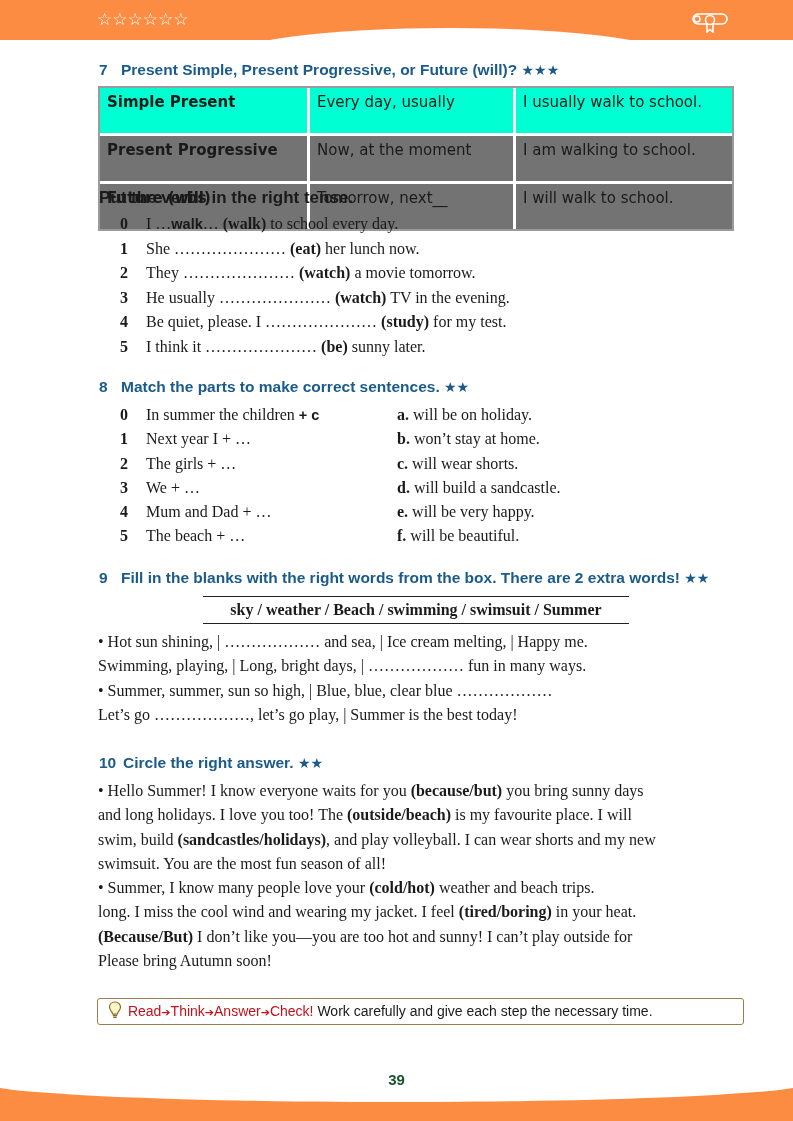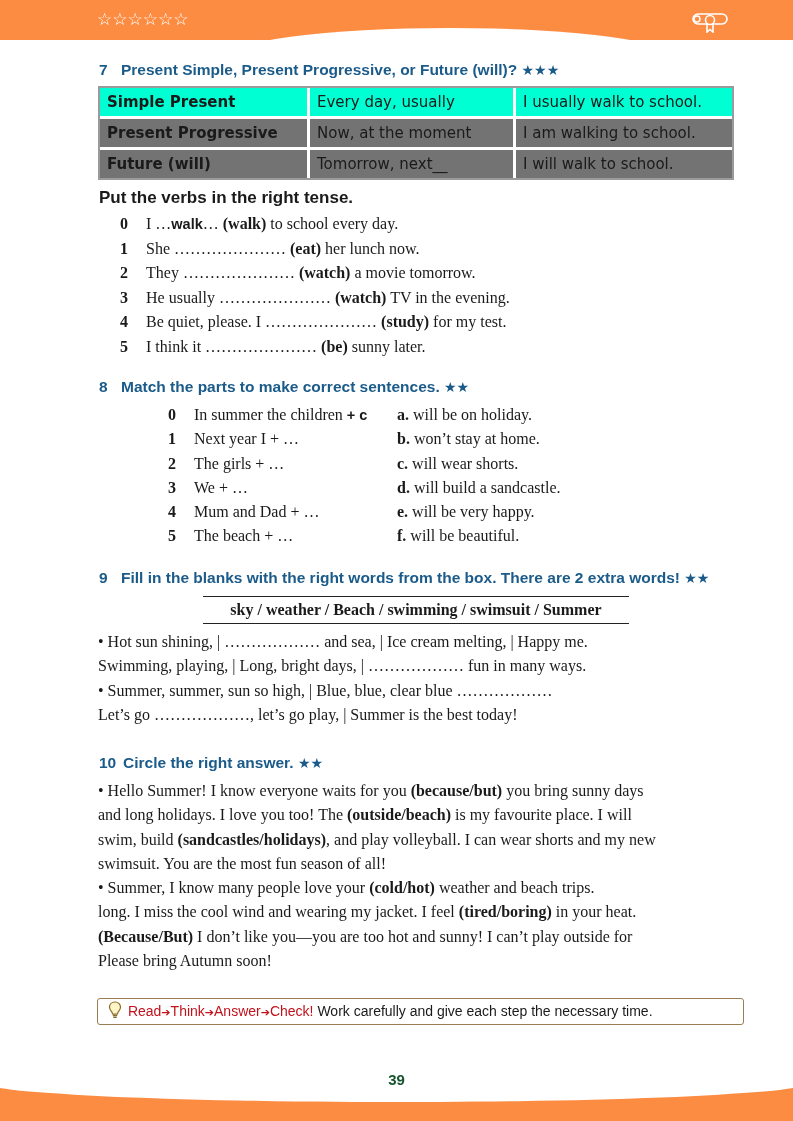--- a/index.html
+++ b/index.html
@@ -61,21 +61,21 @@
   .heading .stars { color: #1b5b8a; font-family: "DejaVu Sans", sans-serif; font-size: 14px; }
 
   
   .tense-table {
     position: absolute; left: 98px; top: 86px; width: 636px;
     border-collapse: separate; border-spacing: 0;
     border: 2px solid #9b9b9b;
     font-family: "DejaVu Sans", sans-serif; font-size: 15px;
   }
   .tense-table td {
-    height: 28px; padding: 0 0 0 7px; border-right: 3px solid #fff; border-bottom: 3px solid #fff;
+    height: 28px; padding: 0 0 17px 7px; border-right: 3px solid #fff; border-bottom: 3px solid #fff;
     white-space: nowrap;
   }
   .tense-table tr:last-child td { border-bottom: none; }
   .tense-table td:last-child { border-right: none; }
   .tense-table td.c1 { width: 200px; font-weight: bold; }
   .tense-table td.c2 { width: 196px; }
   .row-0 td { background: #00ffd2; }
   .row-1 td { background: #737373; }
   .row-2 td { background: #737373; }
 
@@ -83,21 +83,21 @@
     position: absolute; left: 99px; top: 188px;
     font-family: "Liberation Sans", sans-serif; font-weight: bold; font-size: 17px;
   }
 
   .list { position: absolute; left: 120px; font-size: 16px; }
   .list .item { height: 24.5px; line-height: 24.5px; white-space: nowrap; }
   .list .n { display: inline-block; width: 26px; font-weight: bold; }
   .list b { font-weight: bold; }
   .sans-b { font-family: "Liberation Sans", sans-serif; font-weight: bold; font-size: 14.5px; }
 
-  .match-left { position: absolute; left: 120px; top: 403px; font-size: 16px; margin-left: 48px; }
+  .match-left { position: absolute; left: 120px; top: 403px; font-size: 16px; }
   .match-right { position: absolute; left: 397px; top: 403px; font-size: 16px; }
   .match-left .item, .match-right .item { height: 24.3px; line-height: 24.3px; white-space: nowrap; }
 
   .word-box {
     position: absolute; left: 203px; top: 596px; width: 426px; height: 26px;
     border-top: 1px solid #222; border-bottom: 1px solid #222;
     text-align: center; line-height: 26px; font-weight: bold; font-size: 16px;
   }
 
   .para { position: absolute; left: 98px; font-size: 16px; line-height: 24.3px; white-space: nowrap; }

